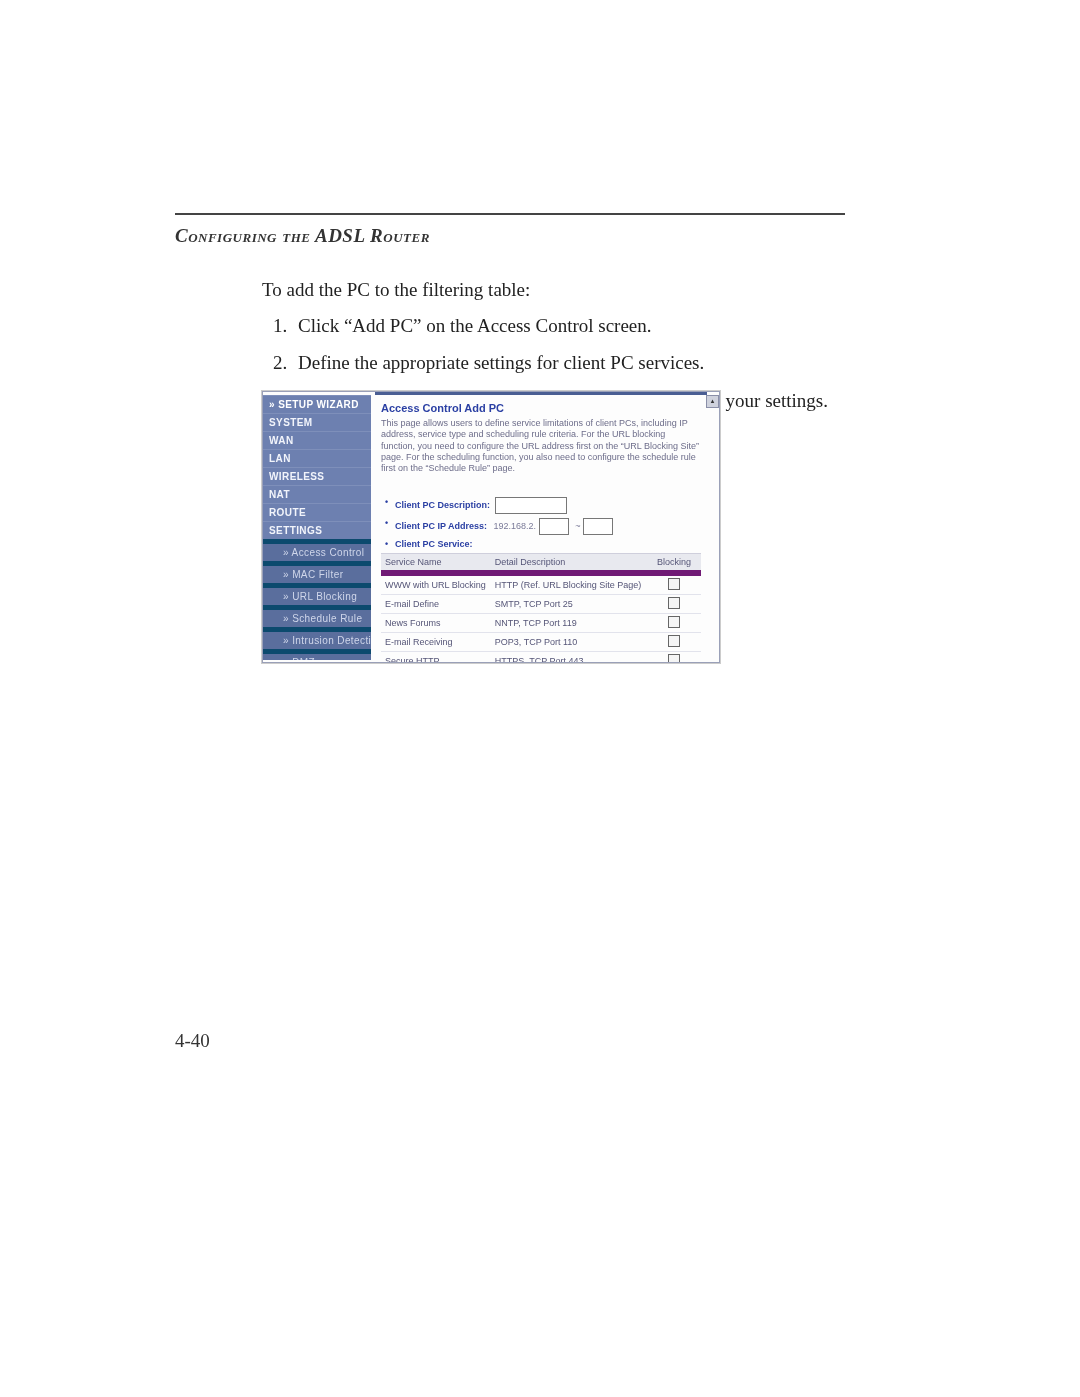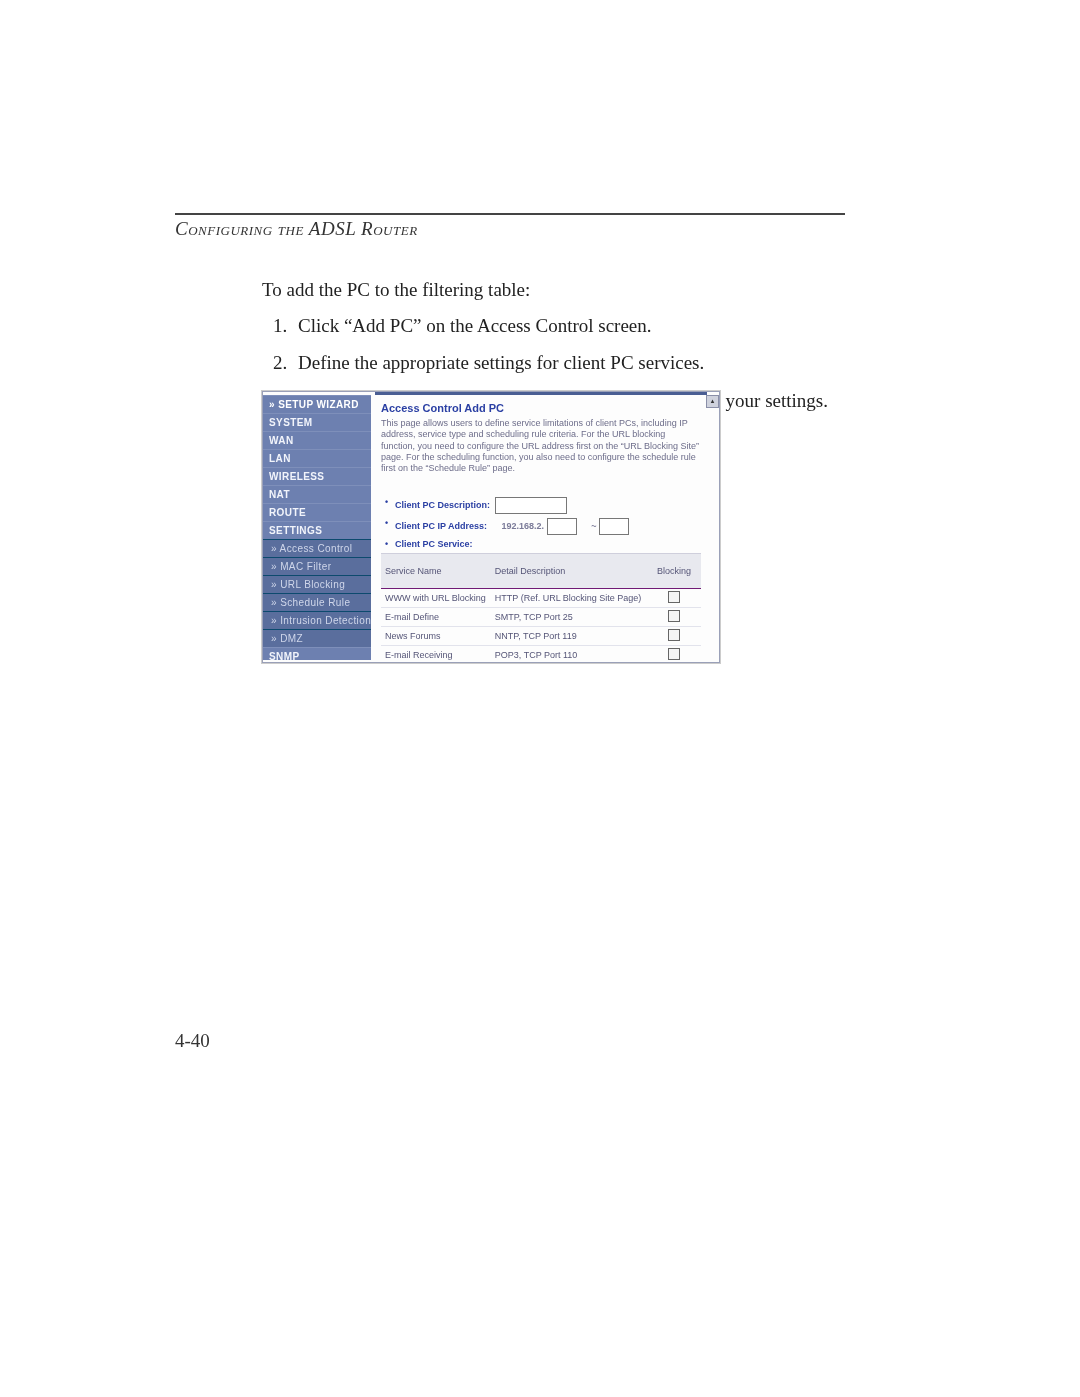--- a/index.html
+++ b/index.html
@@ -19,27 +19,28 @@
   .rule-top {
     position: absolute;
     top: 213px;
     left: 175px;
     width: 670px;
     height: 2px;
     background: #444;
   }
   .header-title {
     position: absolute;
-    top: 218px;
+    top: 225px;
     left: 175px;
     font-style: italic;
     font-variant: small-caps;
     letter-spacing: .5px;
     font-size: 19px;
     color: #333;
+    font-weight: bold;
   }
   .body-text {
     position: absolute;
     left: 262px;
     width: 588px;
     font-size: 19px;
     line-height: 1.55;
     color: #222;
   }
   .intro   { top: 275px; }
@@ -106,22 +107,22 @@
     border-top: 1px solid #7e8fba;
     white-space: nowrap;
     overflow: hidden;
     text-overflow: clip;
   }
   .shot .nav .item.head   { color: #f2f4fb; font-weight: bold; }
   .shot .nav .item.wizard { color: #ffffff; background:#6d80b0; font-weight:bold;}
   .shot .nav .item.sub    {
     background: #5a6e9d;
     color: #cfd6ea;
-    padding-left: 8px;
-    border-top: 1px solid #0c4a6e;
+    padding-left: 20px;
+    border-top: 5px solid #0c4a6e;
   }
   .shot .content {
     position: absolute;
     top: 4px;
     left: 112px;
     right: 12px;
     bottom: 0;
     padding: 4px 6px 0 6px;
     color: #5d5d7a;
   }
@@ -144,21 +145,21 @@
     font-size: 9px;
     font-weight: bold;
     position: relative;
   }
   .shot .bullet-row::before {
     content: "•";
     color: #2a3fa3;
     position: absolute;
     left: 4px;
   }
-  .shot .ip-fixed { color:#7a7a98; font-weight: bold; margin-left:12px;}
+  .shot .ip-fixed { color:#7a7a98; font-weight: normal; margin-left:4px;}
   .shot input.tiny {
     width: 66px;
     height: 13px;
     border: 1px solid #777;
     font-size: 9px;
     vertical-align: middle;
     margin-left: 2px;
     background:#fff;
   }
   .shot input.ip {
@@ -175,23 +176,23 @@
     border-collapse: collapse;
     margin-top: 2px;
     font-size: 9px;
     color: #555577;
   }
   .shot table.svc th {
     text-align: left;
     font-weight: normal;
     color: #555577;
     background: #e8e9ef;
-    padding: 12px 4px;
+    padding: 3px 4px;
     border-top: 1px solid #cfcfdc;
-    border-bottom: 1px solid #701a75;
+    border-bottom: 6px solid #701a75;
   }
   .shot table.svc th.blk { text-align: center; width: 46px;}
   .shot table.svc td {
     padding: 2px 4px;
     border-bottom: 1px solid #e2e3ec;
     vertical-align: middle;
   }
   .shot table.svc td.blk { text-align: center; }
   .shot .ck {
     display:inline-block;

